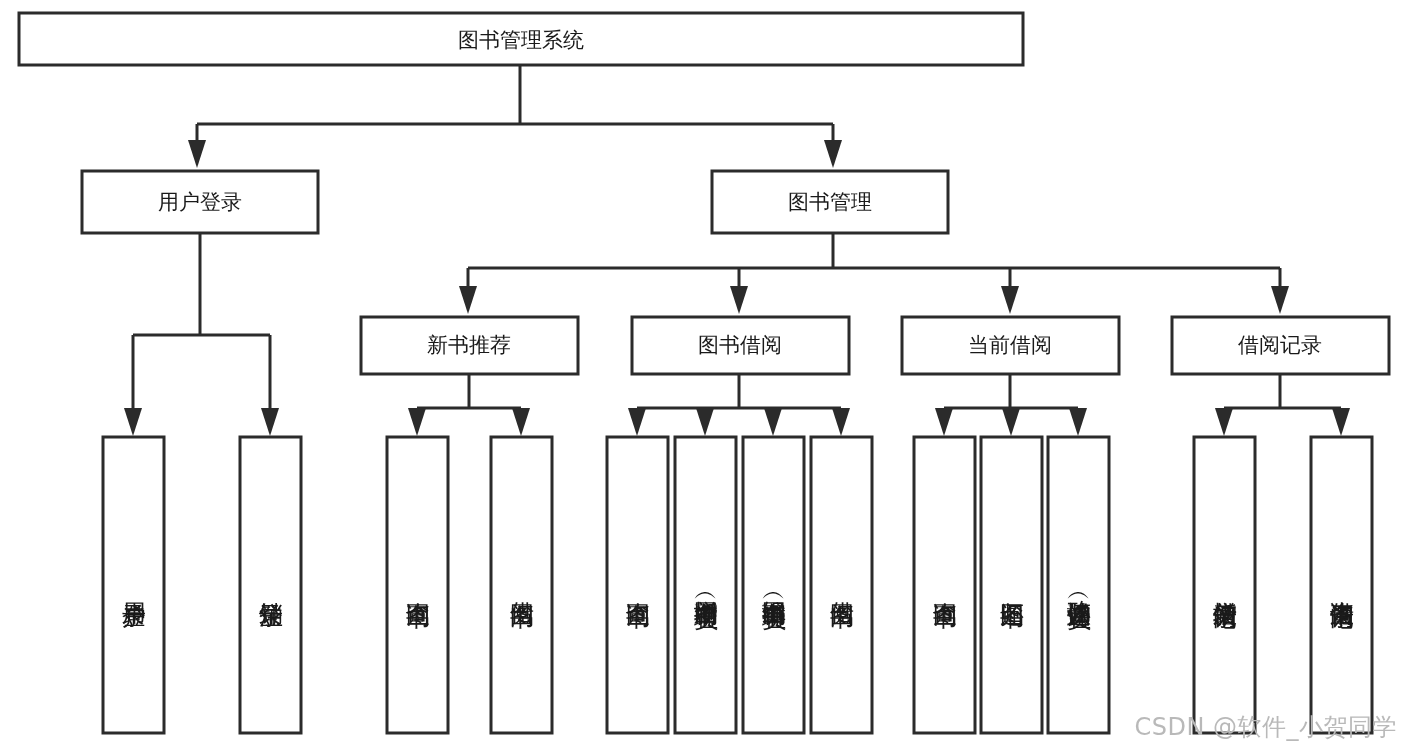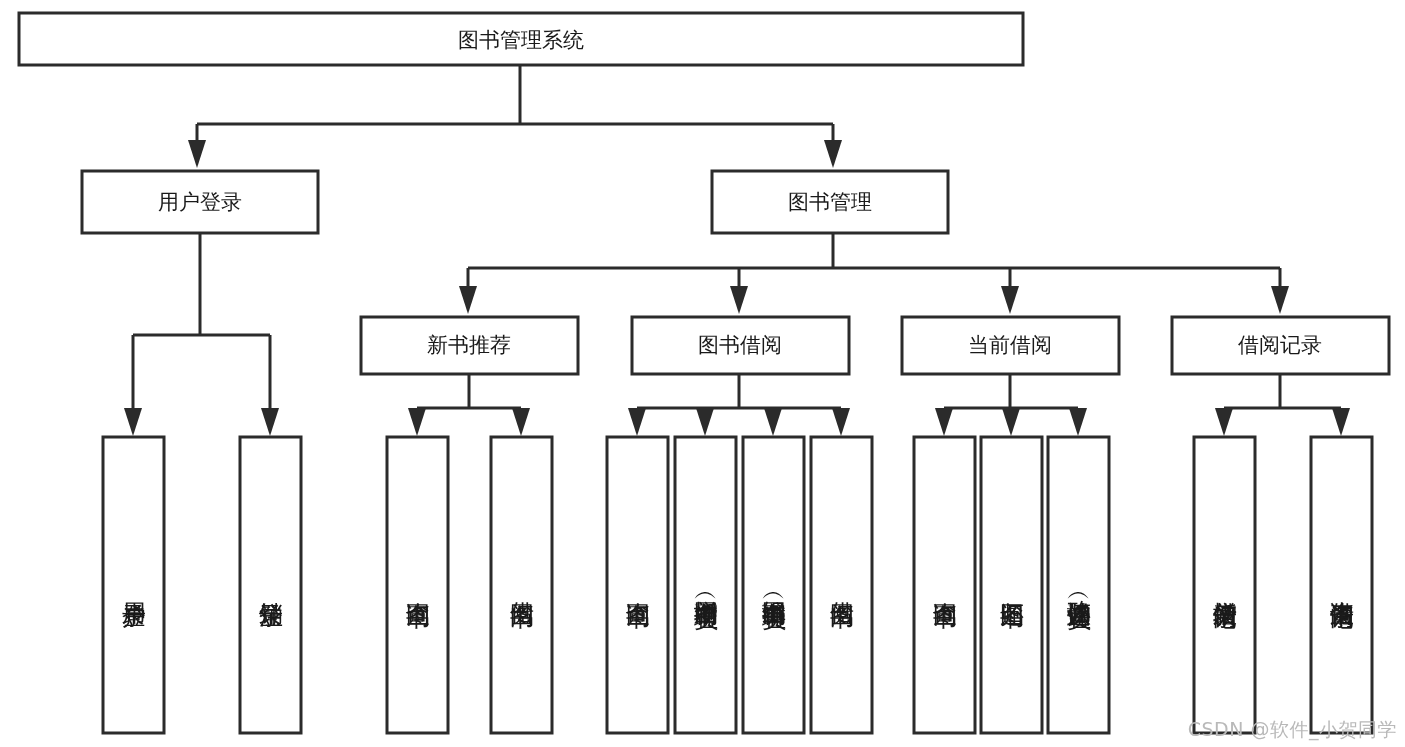--- a/index.html
+++ b/index.html
@@ -61,21 +61,21 @@
     align-items: center;
     justify-content: center;
     white-space: nowrap;
     pointer-events: none;
   }
   .watermark {
     position: absolute;
     right: 8px;
     bottom: 4px;
     font-family: "DejaVu Sans", "Liberation Sans", sans-serif;
-    font-size: 19px;
+    font-size: 24px;
     color: #b9b9b9;
     white-space: nowrap;
     letter-spacing: 0.5px;
   }
 </style>
 </head>
 <body>
 
 <div id="diagram-root">
 

